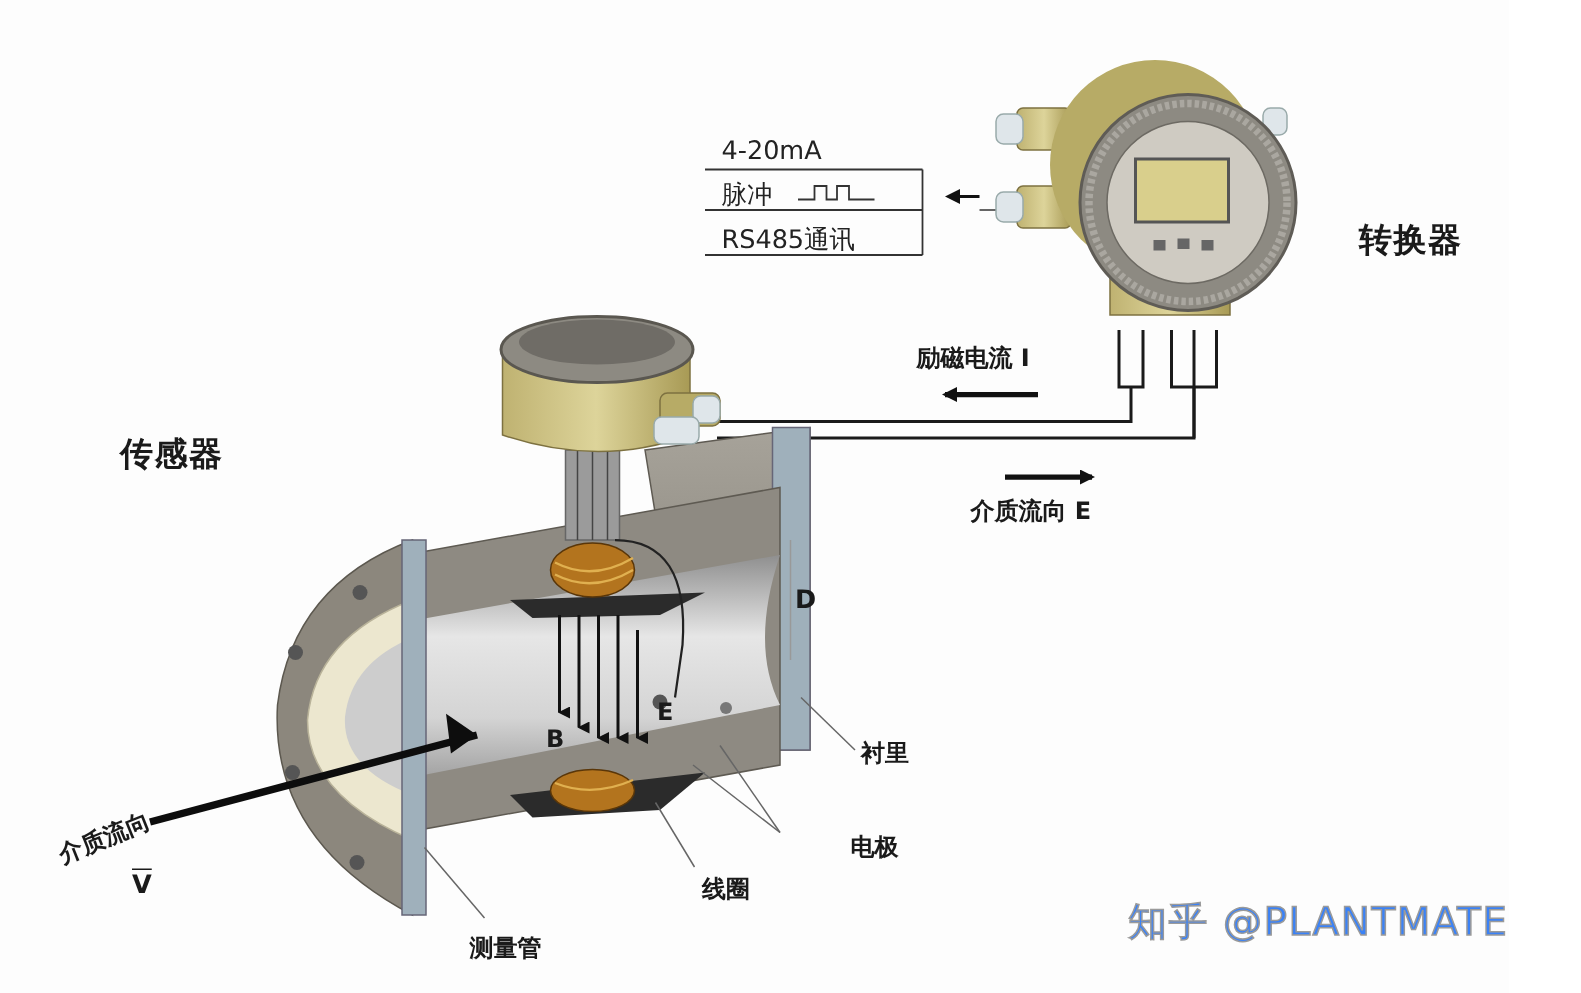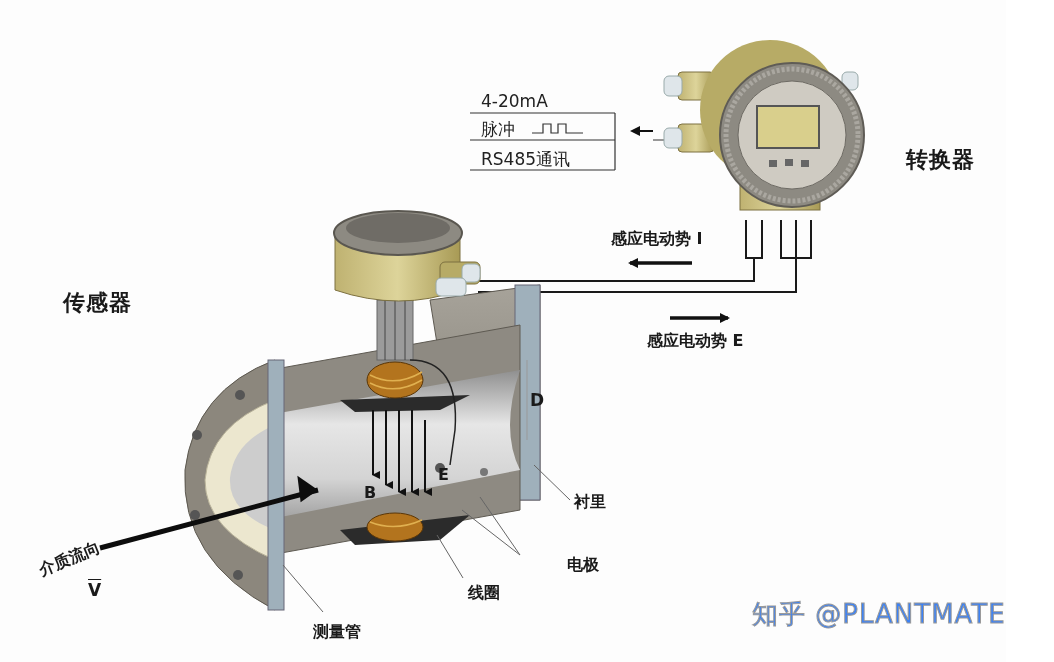--- a/index.html
+++ b/index.html
@@ -153,24 +153,24 @@
       <line x1="437" y1="535" x2="463" y2="578"></line>
       <line x1="283" y1="565" x2="323" y2="612"></line>
     </g>
   </svg>
 
   <div class="lbl lbl-sig" style="left:481px; top:91px;">4-20mA</div>
   <div class="lbl lbl-sig" style="left:481px; top:118px;">脉冲</div>
   <div class="lbl lbl-sig" style="left:481px; top:148px;text-align:center;">RS485通讯</div>
 
   <div class="lbl lbl-big" style="left:906px; top:145px;">转换器</div>
-  <div class="lbl lbl-big" style="left:63px; top:288px;">传感器</div>
+  <div class="lbl lbl-big" style="left:80px; top:288px;">传感器</div>
 
-  <div class="lbl lbl-mid" style="left:611px; top:229px;">感应电动势 I</div>
-  <div class="lbl lbl-mid" style="left:647px; top:331px;">感应电动势 E</div>
+  <div class="lbl lbl-mid" style="left:611px; top:229px;">励磁电流 I</div>
+  <div class="lbl lbl-mid" style="left:647px; top:331px;">介质流向 E</div>
 
   <div class="lbl lbl-mid" style="left:530px; top:390px; font-size:17px;">D</div>
   <div class="lbl lbl-mid" style="left:364px; top:483px; font-size:16px;">B</div>
   <div class="lbl lbl-mid" style="left:438px; top:465px; font-size:16px;">E</div>
 
   <div class="lbl lbl-mid" style="left:574px; top:492px;">衬里</div>
   <div class="lbl lbl-mid" style="left:527px; top:555px;padding-left:40px;">电极</div>
   <div class="lbl lbl-mid" style="left:468px; top:583px;">线圈</div>
   <div class="lbl lbl-mid" style="left:313px; top:622px;">测量管</div>
 

